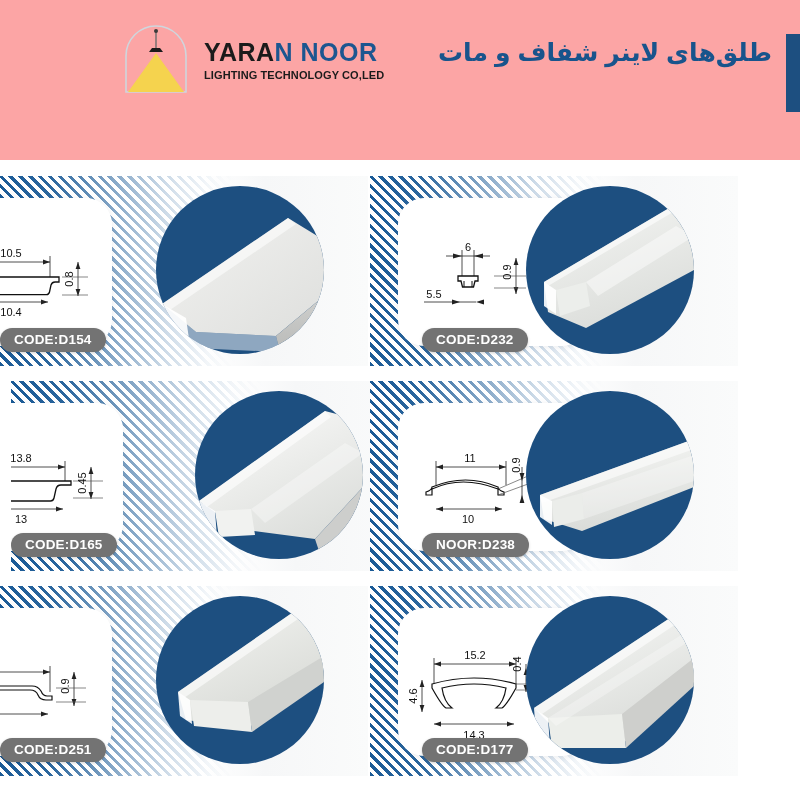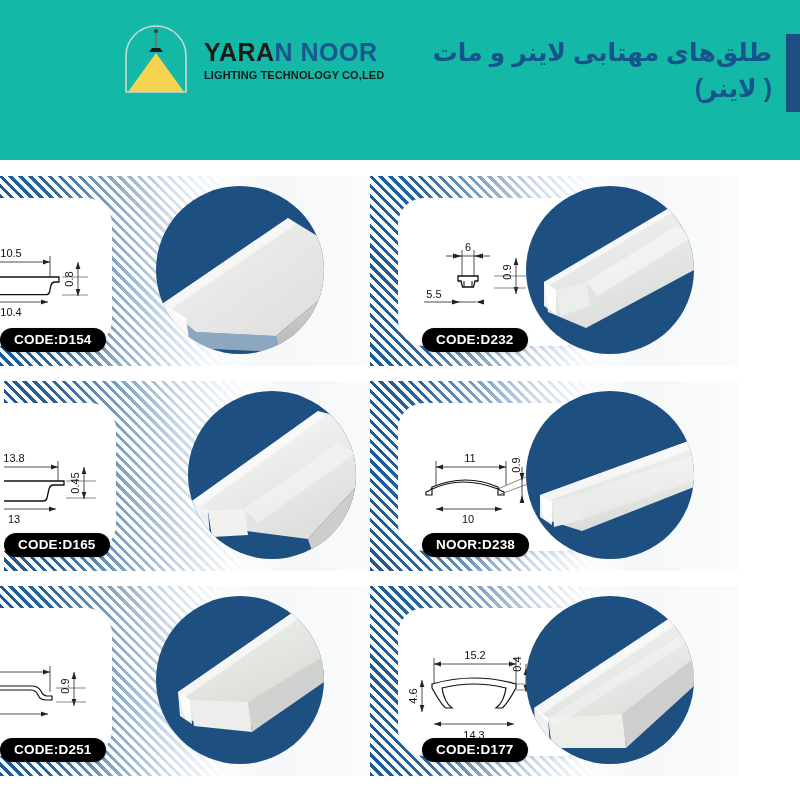--- a/index.html
+++ b/index.html
@@ -7,21 +7,21 @@
     width:800px;height:800px;
     background:#ffffff;
     font-family:"Liberation Sans","DejaVu Sans",sans-serif;
     overflow:hidden;
     position:relative;
   }
 
   
   .header{
     position:absolute;left:0;top:0;width:800px;height:160px;
-    background:#14b8a6;
+    background:#fca5a5;
   }
   .logo-block{
     position:absolute;left:118px;top:22px;
     display:flex;align-items:center;gap:10px;
   }
   .lamp-icon{
     width:76px;height:76px;position:relative;flex:0 0 auto;
   }
   .logo-text{display:flex;flex-direction:column;justify-content:center;}
   .logo-main{
@@ -52,21 +52,21 @@
   
   .grid{
     position:absolute;left:0;top:176px;width:644px;height:600px;
   }
   .cell{
     position:absolute;width:368px;height:190px;overflow:hidden;
     background:#ffffff;
   }
   .cell.c0{left:0;top:0;}
   .cell.c1{left:370px;top:0;}
-  .cell.c2{left:4px;top:205px;padding-left:28px;}
+  .cell.c2{left:11px;top:205px;padding-left:28px;}
   .cell.c3{left:370px;top:205px;}
   .cell.c4{left:0;top:410px;}
   .cell.c5{left:370px;top:410px;}
 
   
   .hatch{
     position:absolute;inset:0;
     background-image:repeating-linear-gradient(
       45deg,
       #1a5a96 0px, #1a5a96 3px,
@@ -95,21 +95,21 @@
     box-shadow:0 1px 6px rgba(40,60,90,.10);
   }
   .cell.c0 .spec-card,.cell.c2 .spec-card,.cell.c4 .spec-card{left:-78px;}
   .cell.c1 .spec-card,.cell.c3 .spec-card,.cell.c5 .spec-card{left:28px;}
 
   .spec-card svg{display:block;width:190px;height:148px;}
 
   
   .code-badge{
     position:absolute;bottom:14px;
-    background:#000000;color:#ffffff;
+    background:#737373;color:#ffffff;
     border-radius:13px;
     font-size:13.5px;font-weight:600;letter-spacing:.2px;
     padding:4px 14px 5px 14px;
     white-space:nowrap;
     box-shadow:0 1px 3px rgba(0,0,0,.18);
   }
   .cell.c0 .code-badge,.cell.c2 .code-badge,.cell.c4 .code-badge{left:0px;}
   .cell.c1 .code-badge,.cell.c3 .code-badge,.cell.c5 .code-badge{left:52px;}
 
   
@@ -141,22 +141,21 @@
     <span class="logo-text">
       <span class="logo-main">
         <span class="seg-dark">YARA</span><span class="seg-blue">N NOOR</span>
       </span>
       <span class="logo-sub">LIGHTING TECHNOLOGY CO,LED</span>
     </span>
   </div>
 
   <div class="title-wrap">
     <span class="title-text">
-      <span class="title-line">طلق‌های مهتابی لاینر و مات</span>
-      <span class="title-line">( لاینر)</span>
+      <span class="title-line">طلق‌های لاینر شفاف و مات</span>
     </span>
     <span class="title-bar"></span>
   </div>
 </div>
 
 <div class="grid">
 
   <div class="cell c0">
     <div class="hatch"></div>
     <div class="cell-wash"></div>

